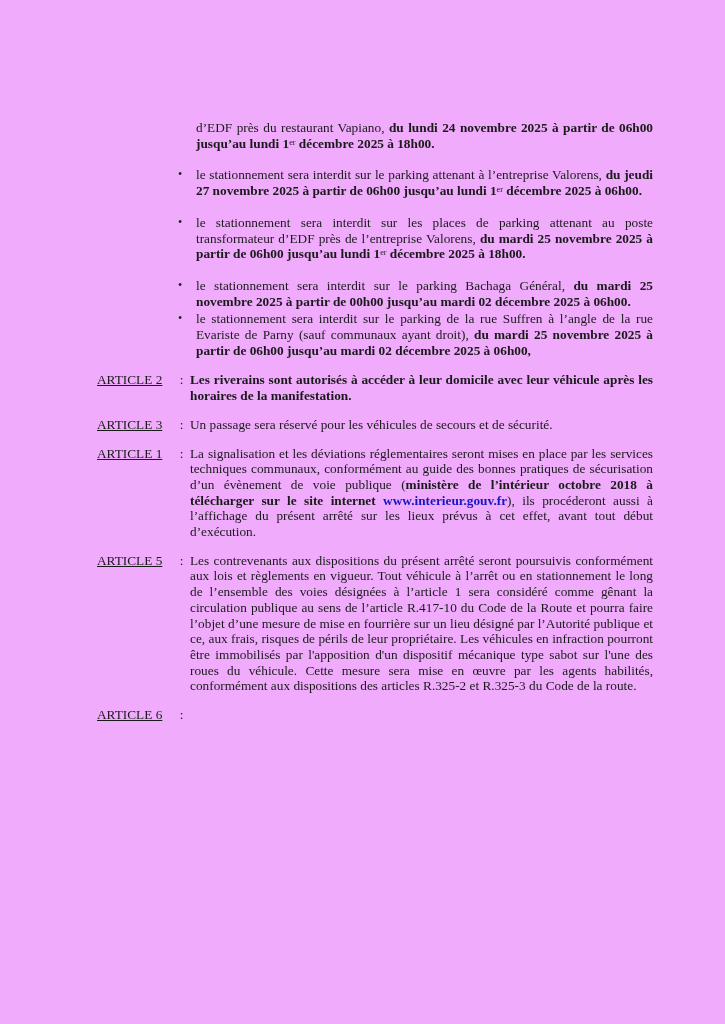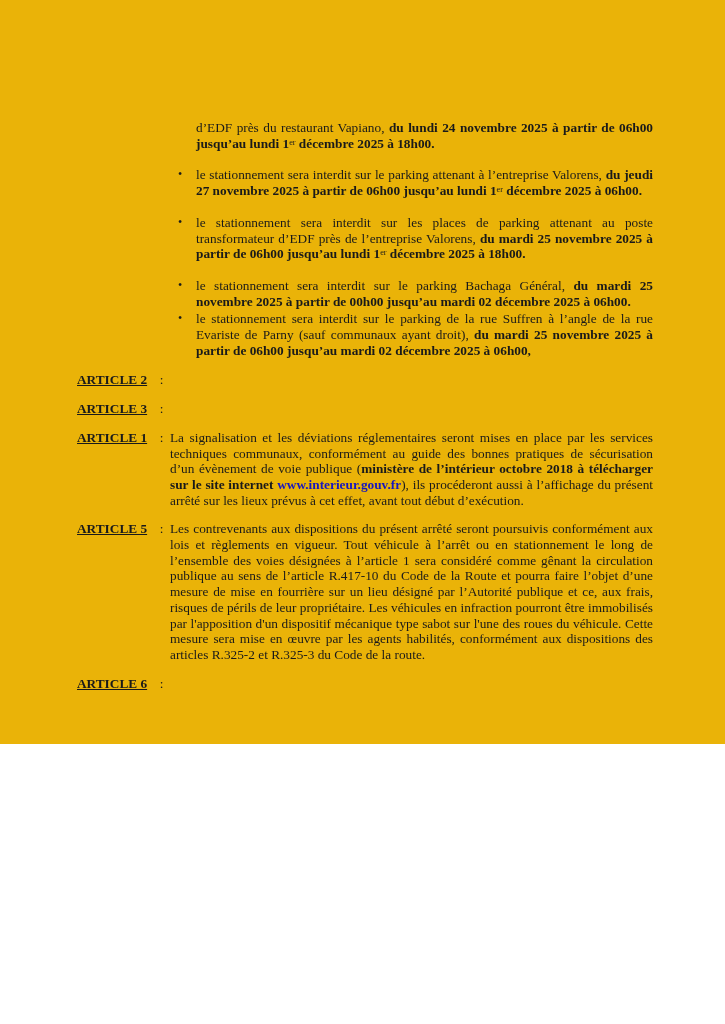--- a/index.html
+++ b/index.html
@@ -4,22 +4,22 @@
 <style>
   html,body{margin:0;padding:0;}
   body{
     background:#ffffff;
     font-family:"Liberation Serif","DejaVu Serif",serif;
     -webkit-font-smoothing:antialiased;
   }
   .page{
     position:relative;
     width:725px;
-    height:744px;
-    background:#eab308;
+    height:1024px;
+    background:#f0abfc;
     overflow:hidden;
     color:#1a1a1a;
     font-size:13.3px;
     line-height:15.7px;
   }
   .doc{
     position:absolute;
     top:120px;
     left:77px;
     width:576px;
@@ -55,23 +55,24 @@
     font-size:12px;
   }
   .article{
     display:flex;
     align-items:flex-start;
     margin-bottom:13px;
   }
   .alabel{
     flex:none;
     width:76px;
-    font-weight:bold;
+    font-weight:normal;
     text-decoration:underline;
     white-space:nowrap;
+    margin-left:20px;
   }
   .acolon{
     flex:none;
     width:17px;
     text-align:center;
   }
   .abody{
     flex:1;
     text-align:justify;
   }
@@ -110,25 +111,27 @@
       </li>
       <li>
         <span class="marker">•</span>
         <span><span>le stationnement sera interdit sur le parking de la rue Suffren à l’angle de la rue Evariste de Parny (sauf communaux ayant droit), </span><span class="b">du mardi 25 novembre 2025 à partir de 06h00 jusqu’au mardi 02 décembre 2025 à 06h00,</span></span>
       </li>
     </ul>
 
     <section class="article">
       <span class="alabel">ARTICLE 2</span>
       <span class="acolon">:</span>
+      <div class="abody"><span class="b">Les riverains sont autorisés à accéder à leur domicile avec leur véhicule après les horaires de la manifestation.</span></div>
     </section>
 
     <section class="article">
       <span class="alabel">ARTICLE 3</span>
       <span class="acolon">:</span>
+      <div class="abody"><span>Un passage sera réservé pour les véhicules de secours et de sécurité.</span></div>
     </section>
 
     <section class="article">
       <span class="alabel">ARTICLE 1</span>
       <span class="acolon">:</span>
       <div class="abody"><span>La signalisation et les déviations réglementaires seront mises en place par les services techniques communaux, conformément au guide des bonnes pratiques de sécurisation d’un évènement de voie publique (</span><span class="b">ministère de l’intérieur octobre 2018 à télécharger sur le site internet </span><span class="b link">www.interieur.gouv.fr</span><span>), ils procéderont aussi à l’affichage du présent arrêté sur les lieux prévus à cet effet, avant tout début d’exécution.</span></div>
     </section>
 
     <section class="article">
       <span class="alabel">ARTICLE 5</span>

